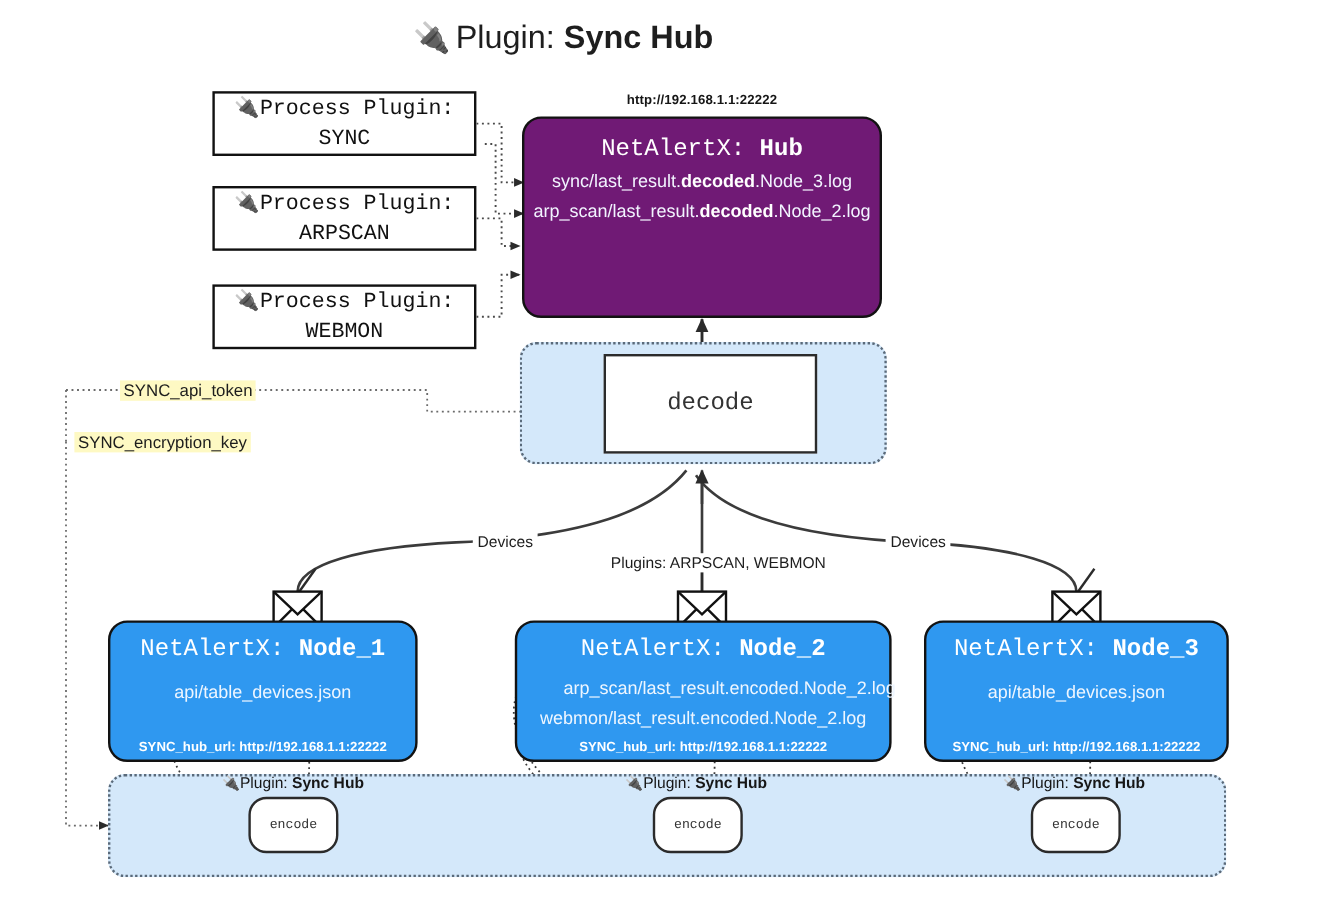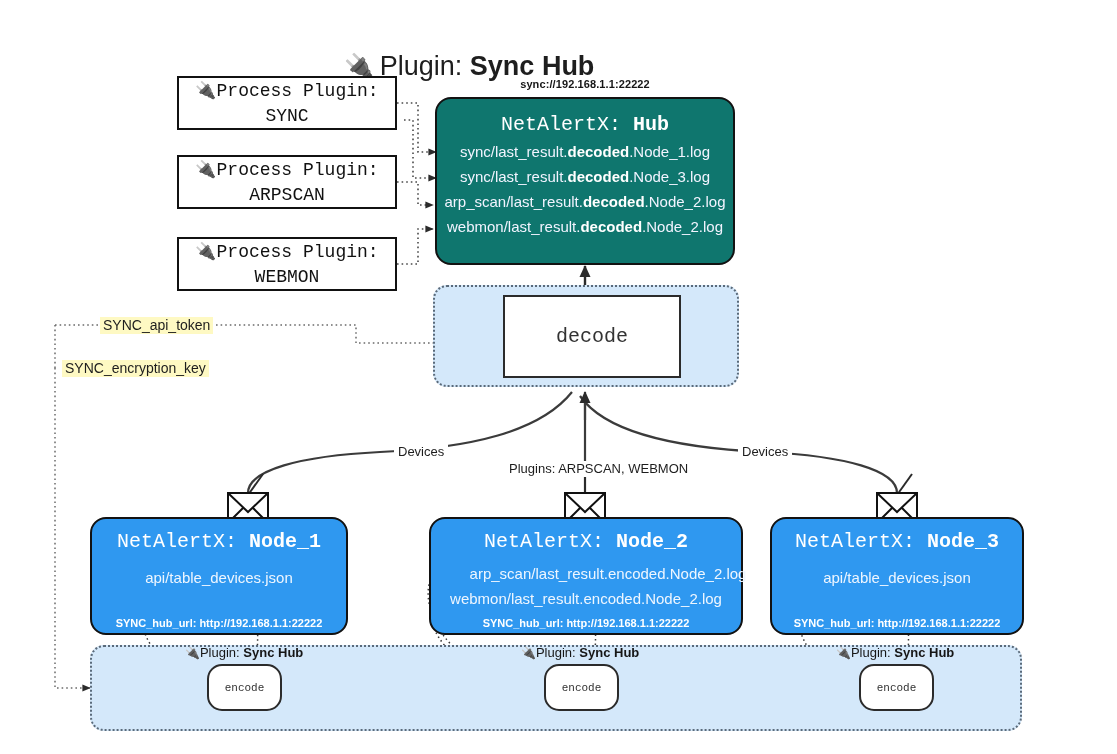--- a/index.html
+++ b/index.html
@@ -3,38 +3,38 @@
 <meta charset="utf-8">
 <style>
   html,body{margin:0;padding:0;background:#ffffff;}
   body{width:1117px;height:754px;position:relative;overflow:hidden;
        font-family:"Liberation Sans",sans-serif;color:#1e1e1e;}
   #canvas{position:absolute;inset:0;width:1117px;height:754px;}
   svg.layer{position:absolute;left:0;top:0;width:1117px;height:754px;pointer-events:none;}
 
   
   #title{position:absolute;left:0;top:14px;width:939px;text-align:center;
-         font-size:27px;line-height:34px;white-space:nowrap;margin-top:35px;}
+         font-size:27px;line-height:34px;white-space:nowrap;}
   #title .plug{font-size:25px;margin-right:4px;}
   #title .lbl{font-weight:400;}
   #title .val{font-weight:700;}
 
   
   .box{position:absolute;box-sizing:border-box;}
 
   .plugbox{border:2px solid #111;background:#fff;
            font-family:"Liberation Mono","DejaVu Sans Mono",monospace;
            font-size:18px;line-height:25px;color:#111;
            display:flex;flex-direction:column;align-items:center;
            justify-content:space-between;text-align:center;}
   .plugbox .r1{display:block;white-space:nowrap;}
   .plugbox .r1 .plug{font-family:"DejaVu Sans",sans-serif;font-size:17px;}
   .plugbox .r2{display:block;}
 
-  .hub{border:2px solid #121212;border-radius:16px;background:#0f766e;
+  .hub{border:2px solid #121212;border-radius:16px;background:#701a75;
        color:#fff;display:flex;flex-direction:column;align-items:center;
        padding-top:12px;box-shadow:0 0 0 0 rgba(0,0,0,0);}
   .hub .hdr{font-family:"Liberation Mono","DejaVu Sans Mono",monospace;
             font-size:20px;line-height:28px;white-space:nowrap;}
   .hub .hdr b{font-weight:700;}
   .hub .logline{font-size:15px;line-height:25px;white-space:nowrap;
                 color:#f2f4ff;}
   .hub .logline b{font-weight:700;color:#ffffff;}
 
   .urlcap{position:absolute;font-size:11px;font-weight:700;letter-spacing:.1px;
@@ -154,31 +154,29 @@
   <div class="box plugbox" style="left:177px;top:155px;width:220px;height:54px;">
     <span class="r1"><span class="plug">🔌</span><span>Process Plugin:</span></span>
     <span class="r2">ARPSCAN</span>
   </div>
 
   <div class="box plugbox" style="left:177px;top:237px;width:220px;height:54px;">
     <span class="r1"><span class="plug">🔌</span><span>Process Plugin:</span></span>
     <span class="r2">WEBMON</span>
   </div>
 
-  <div class="urlcap" style="left:435px;top:78px;width:300px;">sync://192.168.1.1:22222</div>
+  <div class="urlcap" style="left:435px;top:78px;width:300px;">http://192.168.1.1:22222</div>
 
   <div class="box hub" style="left:435px;top:97px;width:300px;height:168px;">
     <div class="hdr">
       <span>NetAlertX:</span>
       <b>Hub</b>
     </div>
-    <div class="logline"><span>sync/last_result.</span><b>decoded</b><span>.Node_1.log</span></div>
     <div class="logline"><span>sync/last_result.</span><b>decoded</b><span>.Node_3.log</span></div>
     <div class="logline"><span>arp_scan/last_result.</span><b>decoded</b><span>.Node_2.log</span></div>
-    <div class="logline"><span>webmon/last_result.</span><b>decoded</b><span>.Node_2.log</span></div>
   </div>
 
   <div class="box container-b" style="left:433px;top:285px;width:306px;height:102px;"></div>
   <div class="box plainbox decode" style="left:503px;top:295px;width:178px;height:83px;">decode</div>
 
   <div class="tokenlabel" style="left:100px;top:317px;">SYNC_api_token</div>
   <div class="tokenlabel" style="left:62px;top:360px;">SYNC_encryption_key</div>
 
   <div class="edgelabel" style="left:394px;top:444px;">Devices</div>
   <div class="edgelabel" style="left:738px;top:444px;">Devices</div>

